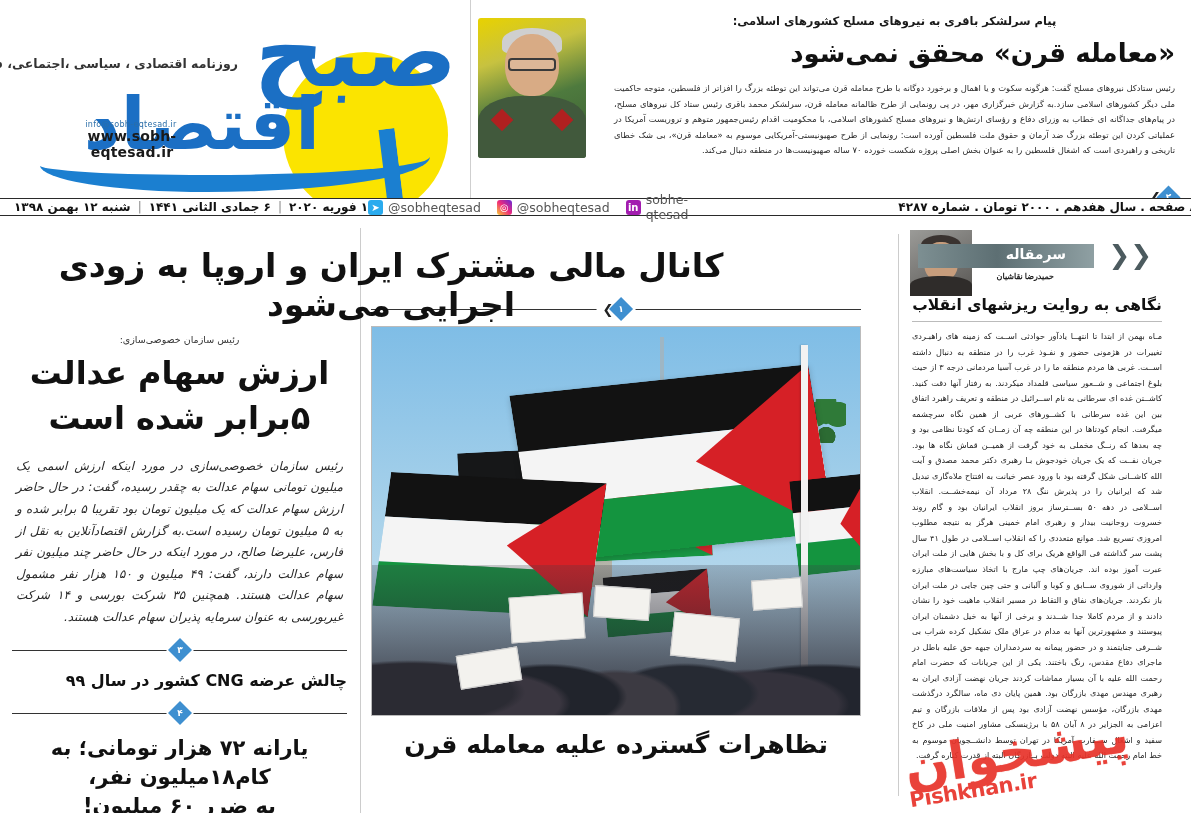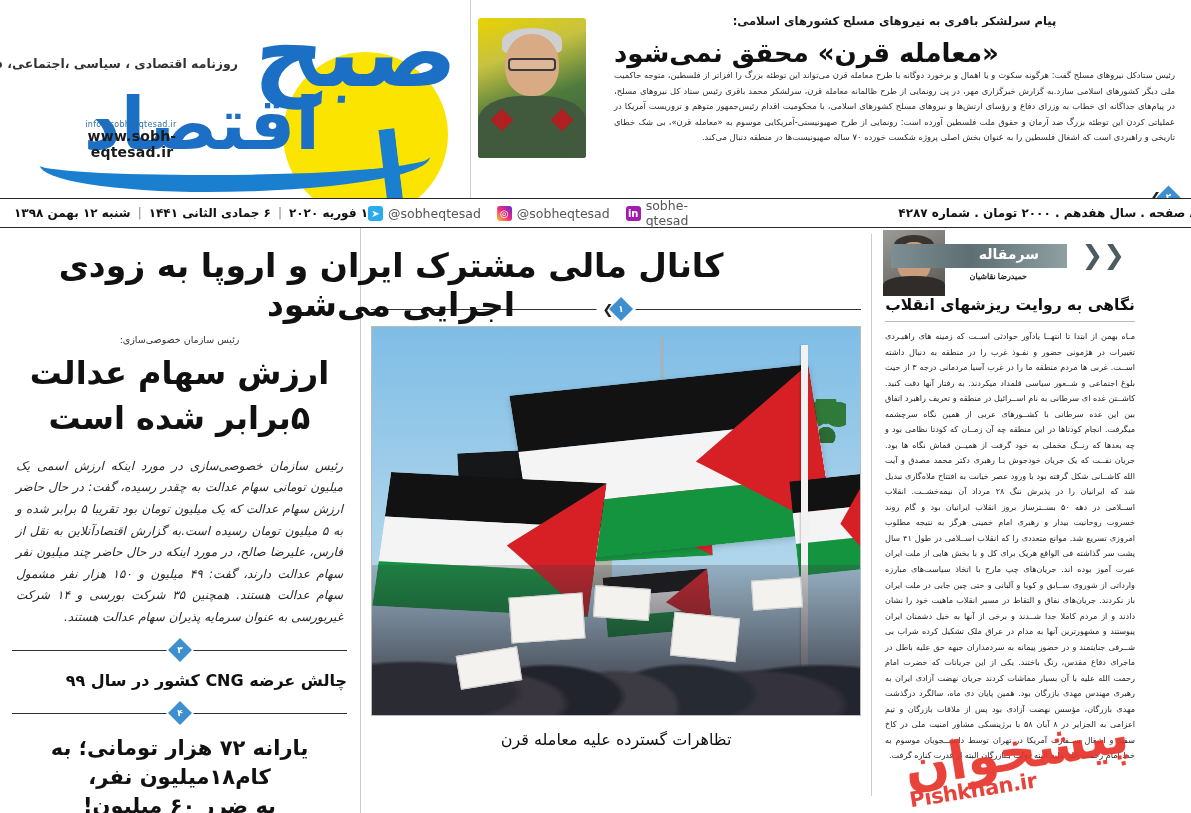--- a/index.html
+++ b/index.html
@@ -201,25 +201,26 @@
     direction: rtl;
   }
   .lead-kicker {
     text-align: center;
     font-size: 11.5px;
     font-weight: bold;
     color: #1a1a1a;
     margin-bottom: 10px;
   }
   .lead-headline {
-    text-align: left;
+    text-align: right;
     font-size: 26px;
     font-weight: bold;
     color: #111;
     letter-spacing: -.5px;
+    margin-bottom: 13px;
   }
   .lead-body {
     font-size: 8.4px;
     line-height: 1.85;
     text-align: justify;
     color: #2a2a2a;
   }
   .badge-diamond {
     width: 17px; height: 17px;
     background: #3e8fd0;
@@ -247,21 +248,21 @@
     line-height: 1;
     margin-right: -2px;
   }
   .lead-badge { position: absolute; right: 14px; bottom: -8px; }
 
   
   .infobar {
     position: absolute;
     left: 0; top: 198px;
     width: 1191px;
-    height: 30px;
+    height: 18px;
     border-top: 1.5px solid #2a2a2a;
     border-bottom: 1.5px solid #2a2a2a;
     display: flex;
     flex-direction: row-reverse;
     align-items: center;
     padding: 0 14px;
     font-size: 12px;
     direction: rtl;
     background: #fff;
     z-index: 6;
@@ -513,22 +514,22 @@
     transform: rotate(-4deg);
   }
   .s1 { left: 138px; bottom: 74px; width: 74px; height: 46px; }
   .s2 { left: 222px; bottom: 96px; width: 56px; height: 32px; transform: rotate(4deg);}
   .s3 { left: 300px; bottom: 56px; width: 66px; height: 44px; transform: rotate(6deg);}
   .s4 { left: 86px;  bottom: 30px; width: 62px; height: 34px; transform: rotate(-9deg);}
   .s5 { left: 380px; bottom: 106px; width: 50px; height: 30px; }
 
   .photo-caption {
     text-align: center;
-    font-size: 16px;
-    font-weight: normal;
+    font-size: 25px;
+    font-weight: bold;
     color: #111;
     padding: 14px 4px 4px;
     letter-spacing: -.3px;
   }
 
   
   .main-headline {
     position: absolute;
     right: 420px;
     top: 246px;
@@ -542,20 +543,21 @@
     z-index: 5;
   }
 
   
   .col-left {
     width: 276px;
     padding: 2px 12px 0 14px;
     direction: rtl;
     position: relative;
     border-left: none;
+    margin-left: 27px;
   }
   .divider-v-left {
     position: absolute;
     left: 0; top: 6px;
     width: 1px; height: 96%;
     background: #ccc;
   }
   .edit-head {
     position: relative;
     height: 58px;

